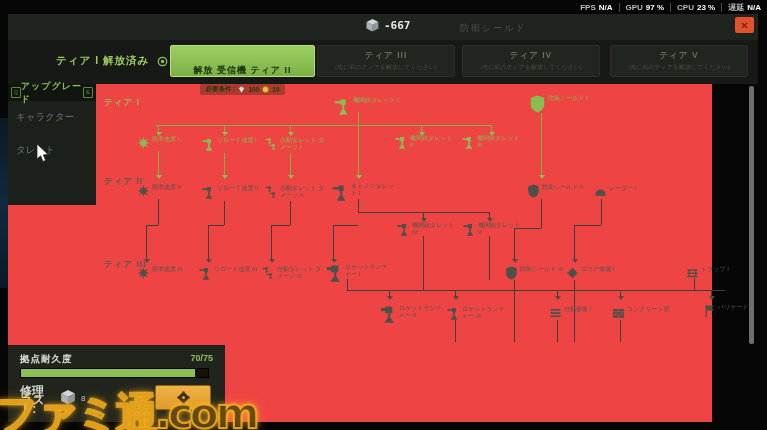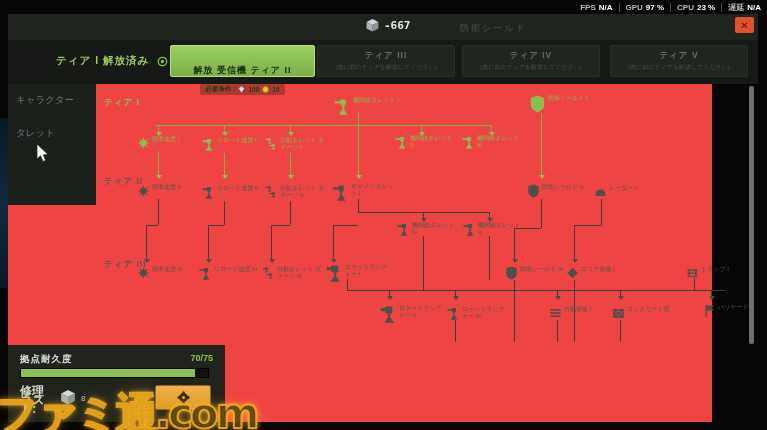--- a/index.html
+++ b/index.html
@@ -269,20 +269,25 @@
         <div class="tt">ティア V</div>
         <div class="ts">(先に前のティアを解放してください)</div>
       </div>
       <div class="tlock" style="left:454px">
         <div class="tt">ティア IV</div>
         <div class="ts">(先に前のティアを解放してください)</div>
       </div>
     </div>
 
     <div class="sidebar">
+      <div class="sb-head">
+        <span class="key">Q</span>
+        <span class="sb-title">アップグレード</span>
+        <span class="key">E</span>
+      </div>
       <div class="sb-item">
           <span>キャラクター</span>
         </div>
       <div class="sb-item">
           <span>タレット</span>
         </div>
     </div>
 
     <div class="basepanel">
       <span class="bp-title">拠点耐久度</span>

